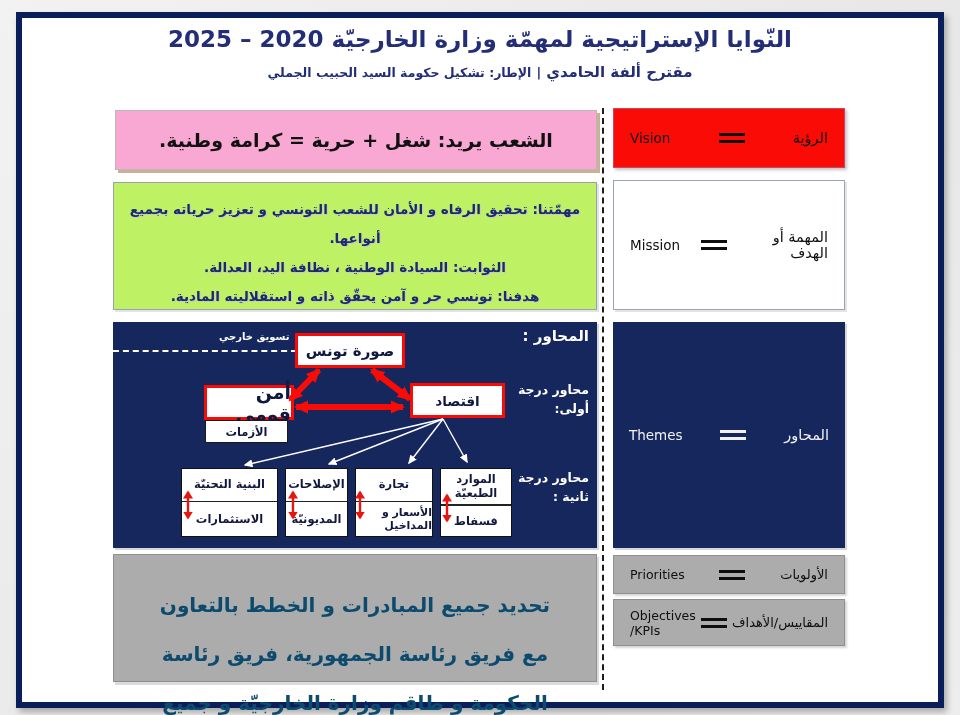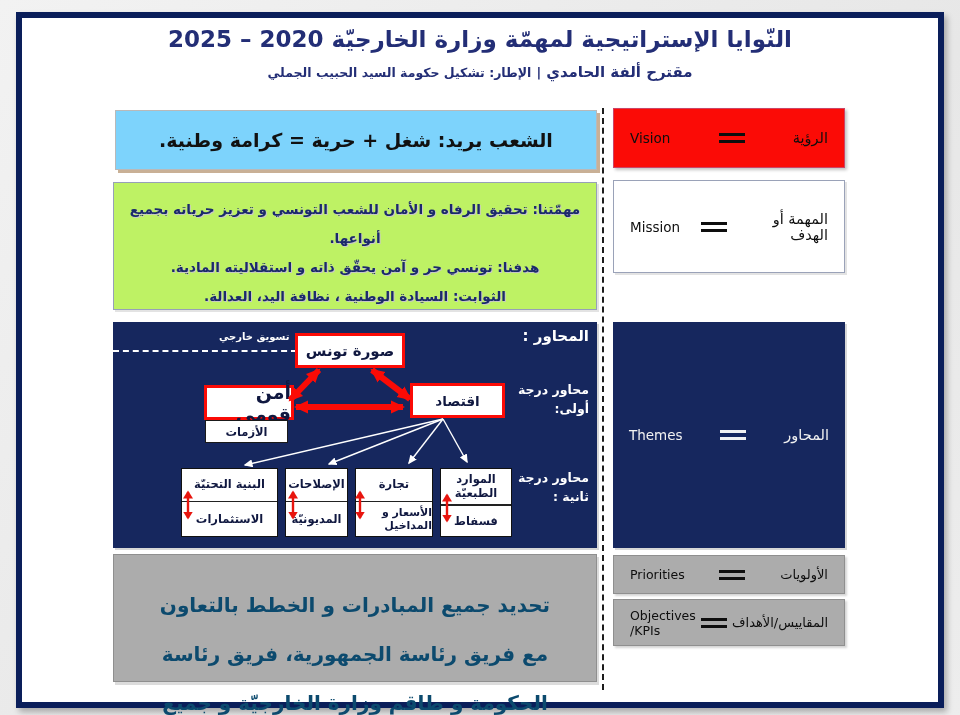--- a/index.html
+++ b/index.html
@@ -23,21 +23,21 @@
     position:absolute; top:44px; left:0; width:100%; text-align:center;
     color:#232e76; font-weight:bold; direction:rtl;
   }
   .subtitle .sub-main { font-size:15px; }
   .subtitle .sub-sep  { font-size:13px; padding:0 5px; }
   .subtitle .sub-rest { font-size:12.5px; }
 
   
   .slogan-box {
     position:absolute; left:93px; top:92px; width:482px; height:60px;
-    background:#7dd3fc; border:1px solid #b9b9b9; box-shadow:3px 3px 0 #c9b096;
+    background:#f9a8d4; border:1px solid #b9b9b9; box-shadow:3px 3px 0 #c9b096;
     display:flex; align-items:center; justify-content:center;
   }
   .slogan-box .txt {
     direction:rtl; font-size:19px; font-weight:bold; color:#111;
   }
   .mission-box {
     position:absolute; left:91px; top:164px; width:484px; height:128px;
     background:#bef264; border:1.6px solid #97a0b8; box-shadow:2px 2px 0 #e3e3e3;
     text-align:center; direction:rtl; padding-top:12px;
   }
@@ -118,21 +118,21 @@
     padding:0 16px; direction:ltr;
   }
   .leg .en { font-size:13.5px; color:#0e0e0e; }
   .leg .ar { font-size:14.5px; color:#0e0e0e; direction:rtl; text-align:right; }
   .eq {
     width:26px; height:10px; flex:0 0 26px;
     border-top:3px solid currentColor; border-bottom:3px solid currentColor;
     color:#0e0e0e;
   }
   .leg-vision    { top:90px;  height:60px;  background:#fb0b06; border:1px solid #c46; box-shadow:2px 2px 3px #c2c2c2; }
-  .leg-mission   { top:162px; height:93px; background:#fff; border:1.6px solid #9aa2b8; box-shadow:2px 2px 0 #e3e3e3;gap:15px; }
+  .leg-mission   { top:162px; height:130px; background:#fff; border:1.6px solid #9aa2b8; box-shadow:2px 2px 0 #e3e3e3;gap:15px; }
   .leg-mission .ar { width:80px; }
   .leg-themes    { top:304px; height:226px; background:#16275e; box-shadow:2px 2px 0 #d7d7d7; }
   .leg-themes .en, .leg-themes .ar, .leg-themes .eq { color:#f2f2f2; }
   .leg-gray      { background:#acacac; border:1px solid #8f8f8f; box-shadow:2px 2px 2px #d5d5d5; }
   .leg-priorities{ top:537px; height:39px; }
   .leg-objectives{ top:581px; height:47px; }
   .leg-processes { top:632px; height:38px; }
   .leg-gray .en { font-size:12.5px; }
   .leg-gray .ar { font-size:13px; }
   .en-two { font-size:11.5px; line-height:1.2; }
@@ -146,22 +146,22 @@
   <div class="subtitle">
     <span class="sub-main">مقترح ألفة الحامدي</span><span class="sub-sep">|</span><span class="sub-rest">الإطار: تشكيل حكومة السيد الحبيب الجملي</span>
   </div>
 
   <div class="slogan-box">
     <div class="txt">الشعب يريد: شغل + حرية = كرامة وطنية.</div>
   </div>
 
   <div class="mission-box">
     <div class="m-line">مهمّتنا: تحقيق الرفاه و الأمان للشعب التونسي و تعزيز حرياته بجميع أنواعها.</div>
+    <div class="m-line">الثوابت: السيادة الوطنية ، نظافة اليد، العدالة.</div>
     <div class="m-line">هدفنا: تونسي حر و آمن يحقّق ذاته و استقلاليته المادية.</div>
-    <div class="m-line">الثوابت: السيادة الوطنية ، نظافة اليد، العدالة.</div>
   </div>
 
   <div class="navy-box">
     <div class="t-title">المحاور :</div>
     <div class="mkt-label">تسويق خارجي</div>
     <div class="mkt-dash"></div>
     <div class="lvl-label lvl1">محاور درجة أولى:</div>
     <div class="lvl-label lvl2">محاور درجة ثانية :</div>
 
     <div class="node redb node-image">صورة تونس</div>

